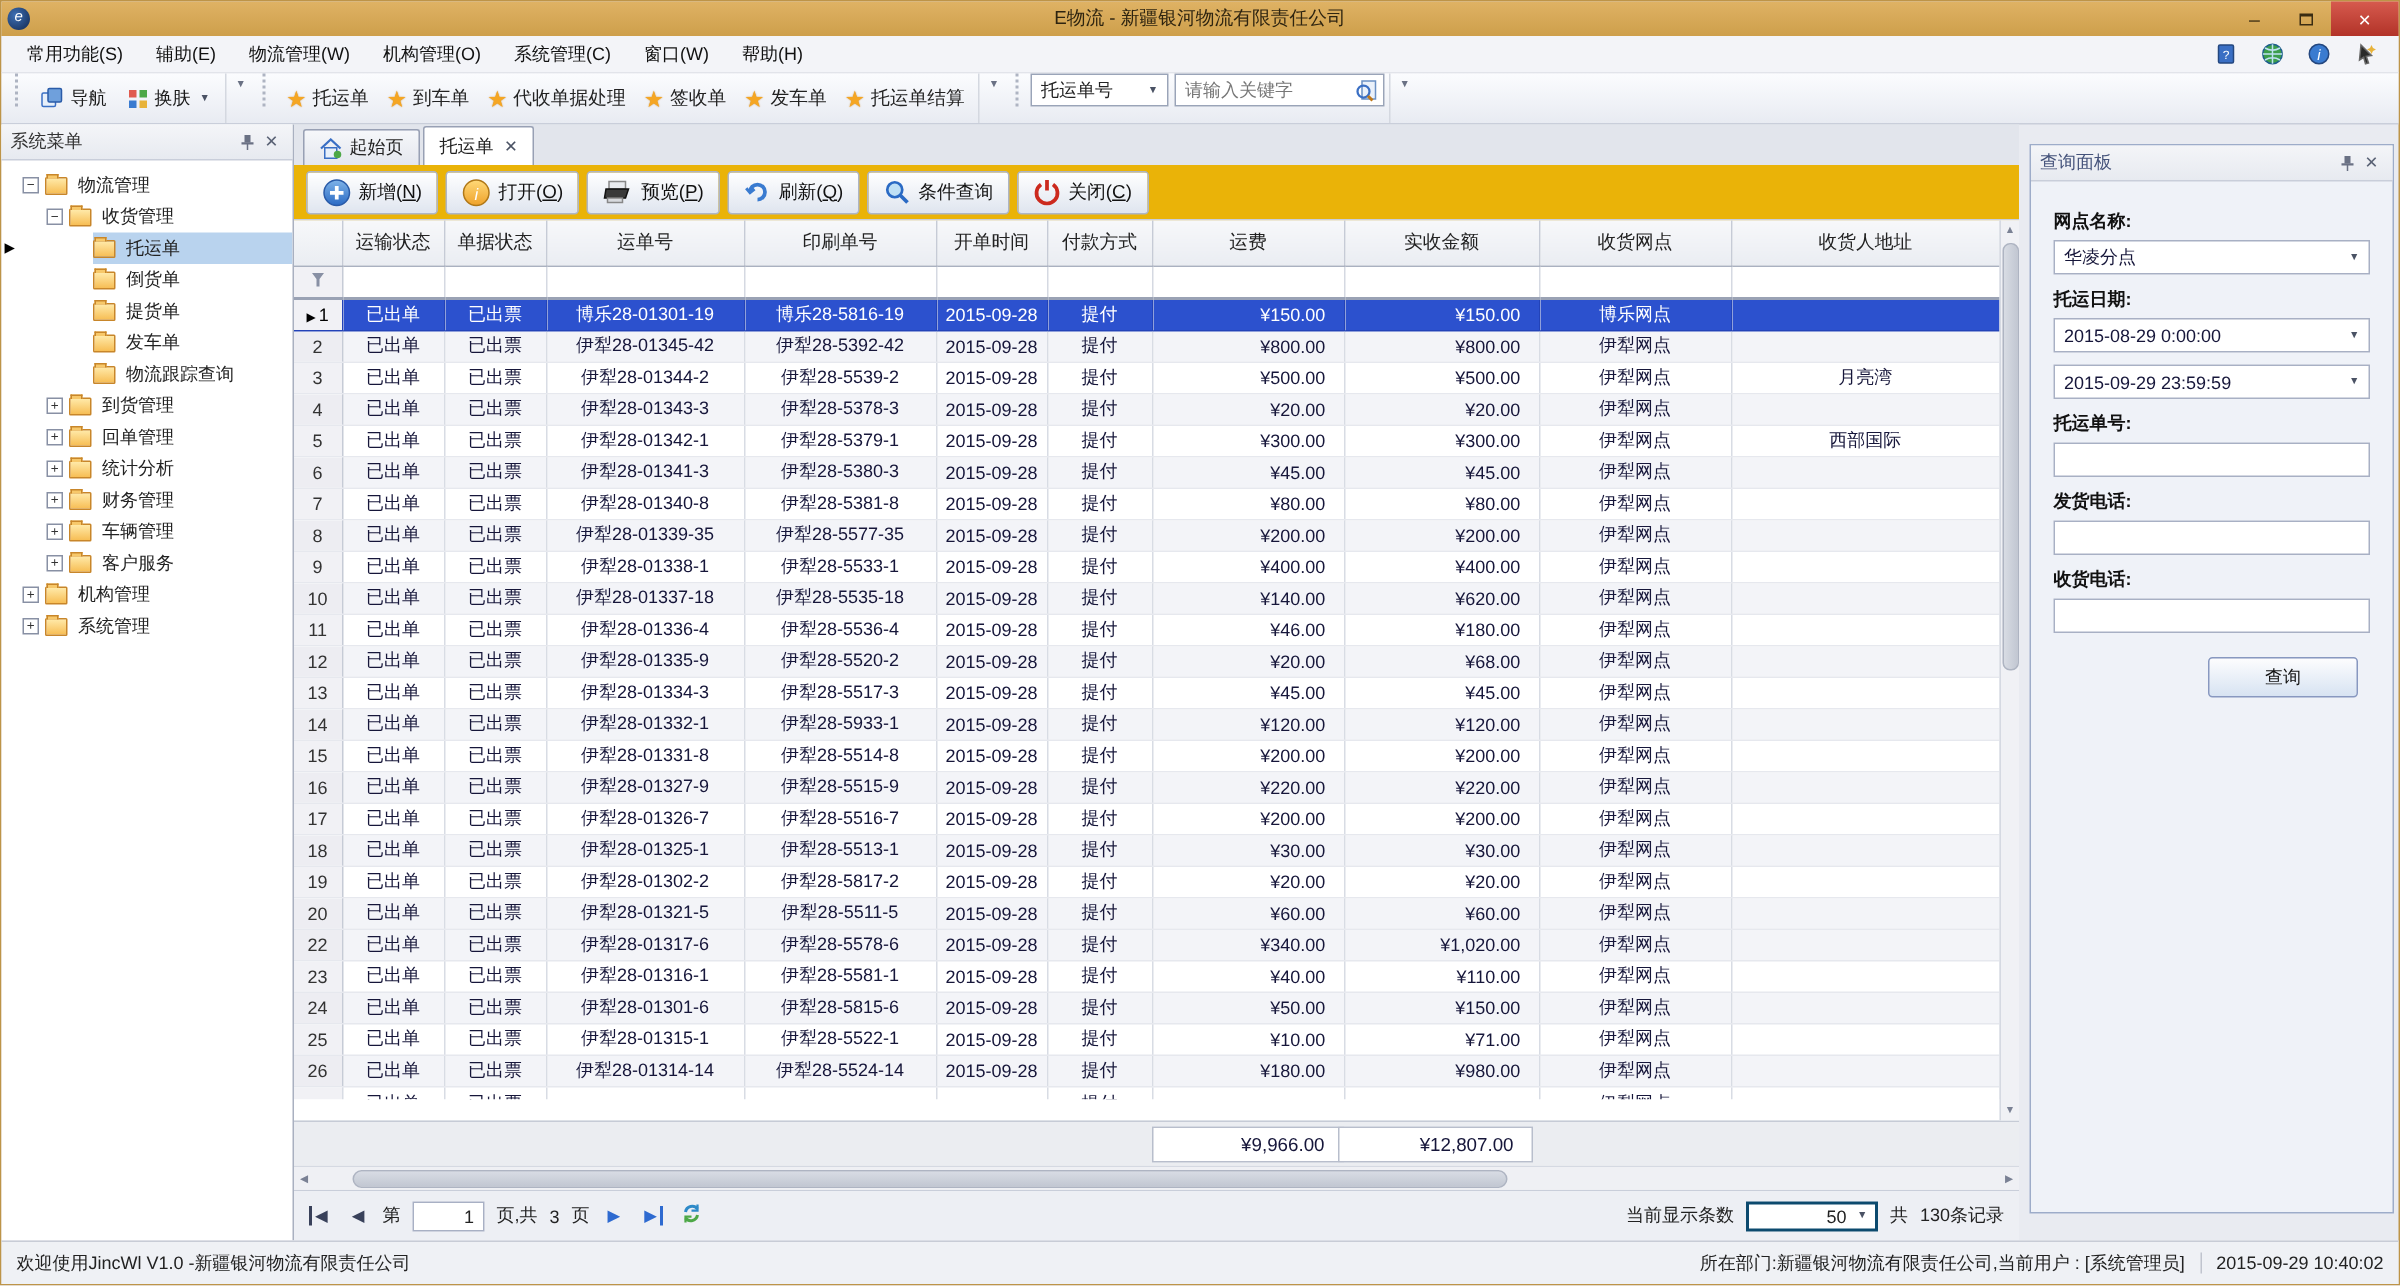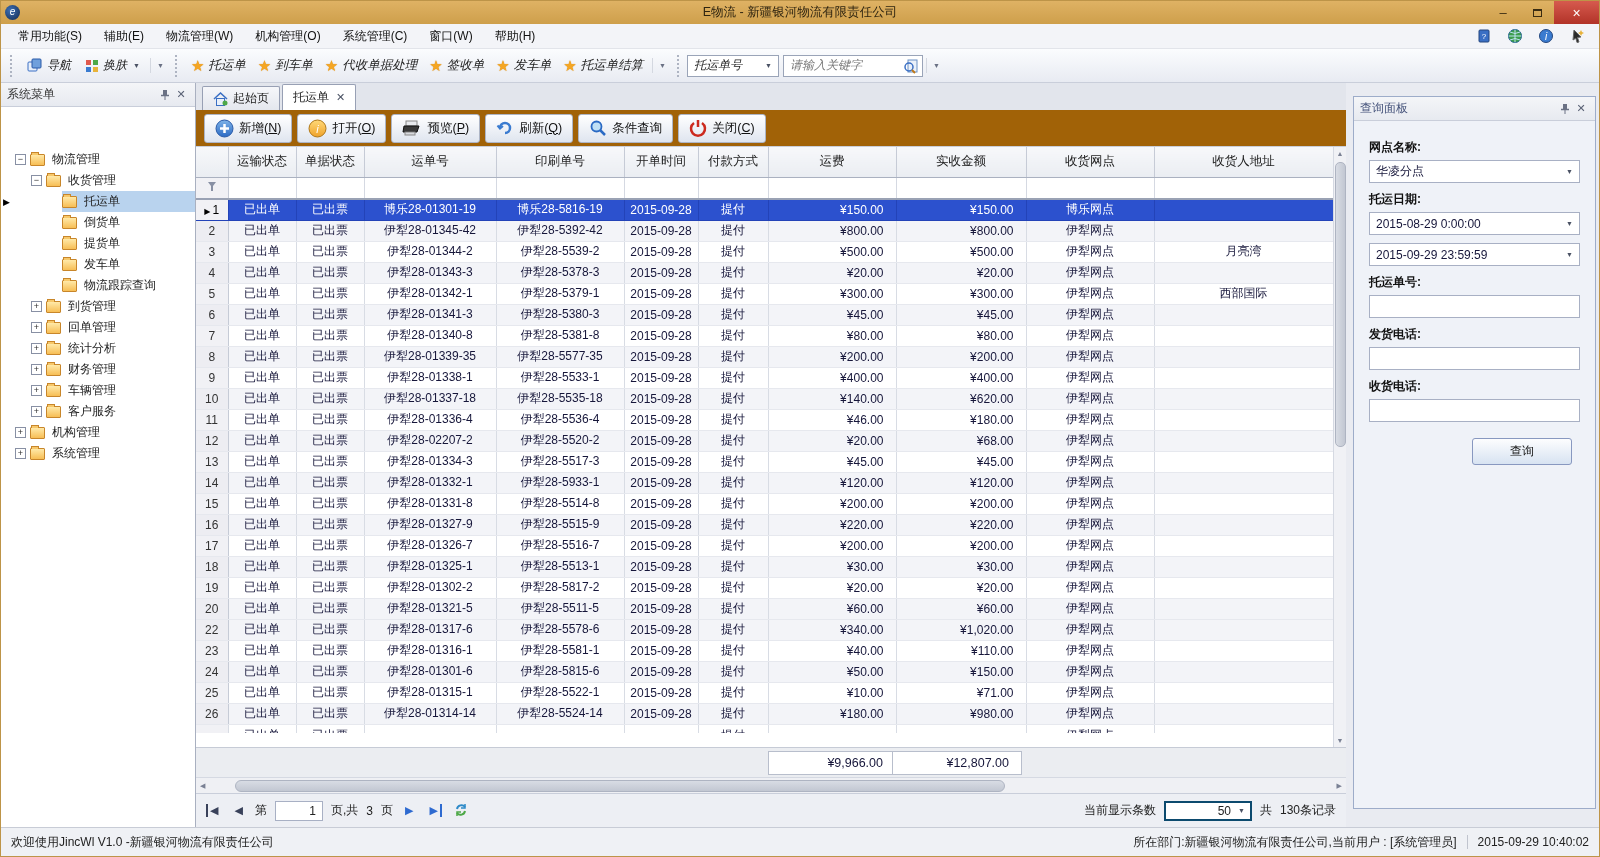--- a/index.html
+++ b/index.html
@@ -16,37 +16,37 @@
   .win-btn.close { width:45px; background:linear-gradient(#D65A4E,#B23328); color:#fff; font-size:14px; }
   .restore-glyph { width:9px; height:8px; border:1px solid #3A2C12; border-top-width:2px; background:transparent; display:inline-block; }
 
   
   .menubar { height:25px; background:#F3F4F8; border-bottom:1px solid #E2E4EA; display:flex; align-items:center; padding-left:6px; flex:0 0 25px; }
   .menu-item { padding:0 11px; line-height:24px; color:#111; cursor:default; }
   .menu-right { margin-left:auto; display:flex; gap:14px; padding-right:14px; align-items:center; }
   .mini-ic { width:17px; height:17px; display:inline-flex; align-items:center; justify-content:center; }
 
   
-  .toolbar { height:34px; background:linear-gradient(#FBFCFE,#E8EBF2); border-bottom:1px solid #C9CEDA; display:flex; align-items:center; padding:0 4px; flex:0 0 34px;font-style:italic; }
+  .toolbar { height:34px; background:linear-gradient(#FBFCFE,#E8EBF2); border-bottom:1px solid #C9CEDA; display:flex; padding:0 4px; flex:0 0 34px; }
   .grip { width:5px; height:22px; border-left:2px dotted #AEB4C2; margin:0 5px; }
   .tbtn { display:flex; align-items:center; gap:4px; padding:3px 7px; border-radius:2px; color:#1A1A1A; cursor:default; }
   .drop-arrow { font-size:7px; color:#4A5264; margin-left:2px; }
   .overflow-btn { font-size:7px; color:#6A7184; padding:4px 6px; border-left:1px solid #D4D8E0; margin-left:3px; }
   .star { color:#F5A623; font-size:15px; text-shadow:0 0 1px #C77F14; }
   .shortcut { display:flex; align-items:center; gap:4px; padding:3px 6px; font-size:12.5px; }
   .search-sel { width:92px; height:22px; background:#fff; border:1px solid #9AA4B8; display:flex; align-items:center; padding:0 6px; gap:4px; }
   .search-sel span.lbl { flex:1; }
   .search-box { width:140px; height:22px; background:#fff; border:1px solid #9AA4B8; display:flex; align-items:center; padding:0 4px 0 6px; margin-left:4px; }
   .search-box .ph { flex:1; color:#777; }
 
   
   .main { flex:1 1 auto; display:flex; min-height:0; }
 
   
-  .sidebar { width:195px; flex:0 0 195px; background:#fff; border-right:1px solid #A9B0C0; display:flex; flex-direction:column;gap:36px; }
+  .sidebar { width:195px; flex:0 0 195px; background:#fff; border-right:1px solid #A9B0C0; display:flex; flex-direction:column; }
   .panel-head { height:24px; background:linear-gradient(#F4F5F8,#E7EAF0); border-bottom:1px solid #C9CEDA; display:flex; align-items:center; padding:0 6px; color:#333; }
   .panel-head .ttl { flex:1; }
   .head-ic { width:16px; height:16px; display:inline-flex; align-items:center; justify-content:center; color:#5A6275; font-size:11px; }
   .tree { flex:1; padding-top:6px; position:relative; overflow:hidden; }
   .tree-row { height:21px; display:flex; align-items:center; position:relative; }
   .tree-ptr { position:absolute; left:2px; color:#000; font-size:9px; }
   .expander { width:11px; height:11px; border:1px solid #8890A4; background:#fff; font-size:9px; line-height:9px; text-align:center; color:#333; margin-right:4px; flex:0 0 11px; }
   .expander.none { visibility:hidden; }
   .folder { width:15px; height:12px; background:linear-gradient(#FFE9A8,#F7BE55); border:1px solid #C8862A; border-radius:1px; position:relative; margin-right:5px; flex:0 0 15px; }
   .folder:before { content:""; position:absolute; top:-3px; left:0; width:6px; height:2px; background:#F7C86A; border:1px solid #C8862A; border-bottom:none; }
@@ -54,21 +54,21 @@
   .tree-row.selected .sel-wrap { background:#B9D3EE; }
   .sel-wrap { display:flex; align-items:center; flex:1; height:100%; }
 
   
   .center { width:1150px; flex:0 0 1150px; display:flex; flex-direction:column; min-height:0; }
   .tabbar { height:27px; background:#E2E5EC; display:flex; align-items:flex-end; padding-left:6px; gap:2px; flex:0 0 27px; }
   .tab { height:24px; display:flex; align-items:center; gap:5px; padding:0 10px; border:1px solid #98A0B4; border-bottom:none; background:linear-gradient(#F6F7FA,#E4E7EE); border-radius:2px 2px 0 0; }
   .tab.active { background:#fff; height:26px; }
   .tab .x { color:#4A5264; font-size:11px; margin-left:2px; }
 
-  .grid-toolbar { height:37px; background:#a16207; border-bottom:1px solid #C9CEDA; display:flex; align-items:center; padding-left:8px; gap:5px; flex:0 0 37px; }
+  .grid-toolbar { height:37px; background:#eab308; border-bottom:1px solid #C9CEDA; display:flex; align-items:center; padding-left:8px; gap:5px; flex:0 0 37px; }
   .gbtn { height:29px; display:flex; align-items:center; gap:5px; padding:0 10px; border:1px solid #ADB5C6; border-radius:3px; background:linear-gradient(#FFFFFF,#DFE5EF); font-size:12.5px; color:#111; }
   .gbtn u { text-decoration:underline; }
 
   
   .grid-region { flex:1 1 auto; position:relative; background:#fff; min-height:0; display:flex; flex-direction:column; }
   .grid-scroll-pad { position:absolute; top:0; right:0; bottom:46px; width:13px; background:#F0F1F5; border-left:1px solid #D5D9E2; display:flex; flex-direction:column; align-items:center; }
   .vthumb { width:11px; height:285px; background:linear-gradient(90deg,#D8DCE4,#C2C7D2); border:1px solid #AEB4C2; border-radius:5px; margin-top:2px; }
   .sb-arrow { color:#7A8194; font-size:7px; padding:3px 0; }
   .sb-arrow.bottom { margin-top:auto; }
   table.grid { border-collapse:collapse; table-layout:fixed; width:1137px; flex:0 0 auto; }
@@ -647,21 +647,21 @@
                 <td>提付</td>
                 <td class="money">¥46.00</td>
                 <td class="money">¥180.00</td>
                 <td>伊犁网点</td>
                 <td></td>
               </tr>
               <tr class="grow alt">
                 <td>12</td>
                 <td>已出单</td>
                 <td>已出票</td>
-                <td>伊犁28-02207-2</td>
+                <td>伊犁28-01335-9</td>
                 <td>伊犁28-5520-2</td>
                 <td>2015-09-28</td>
                 <td>提付</td>
                 <td class="money">¥20.00</td>
                 <td class="money">¥68.00</td>
                 <td>伊犁网点</td>
                 <td></td>
               </tr>
               <tr class="grow">
                 <td>13</td>

